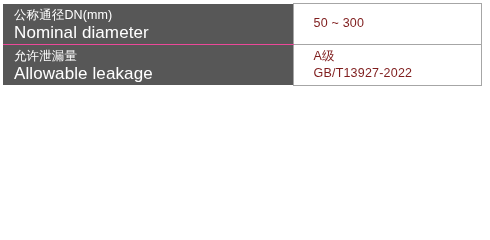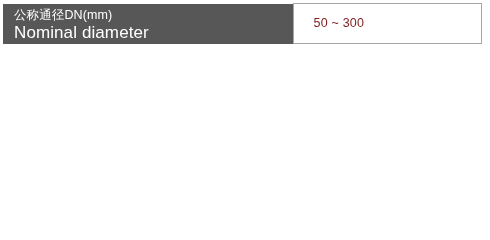--- a/index.html
+++ b/index.html
@@ -90,15 +90,25 @@
         <span class="label-en">Nominal diameter</span>
       </td>
       <td class="value-cell">
         <span class="value-line">50 ~ 300</span>
 
       </td>
     </tr>
 
 
 
+    <tr>
+      <td class="label-cell">
+        <span class="label-cn">允许泄漏量</span>
+        <span class="label-en">Allowable leakage</span>
+      </td>
+      <td class="value-cell">
+        <span class="value-line">A级</span>
+        <span class="value-line">GB/T13927-2022</span>
+      </td>
+    </tr>
 
   </tbody>
 </table>
 
 </body></html>

